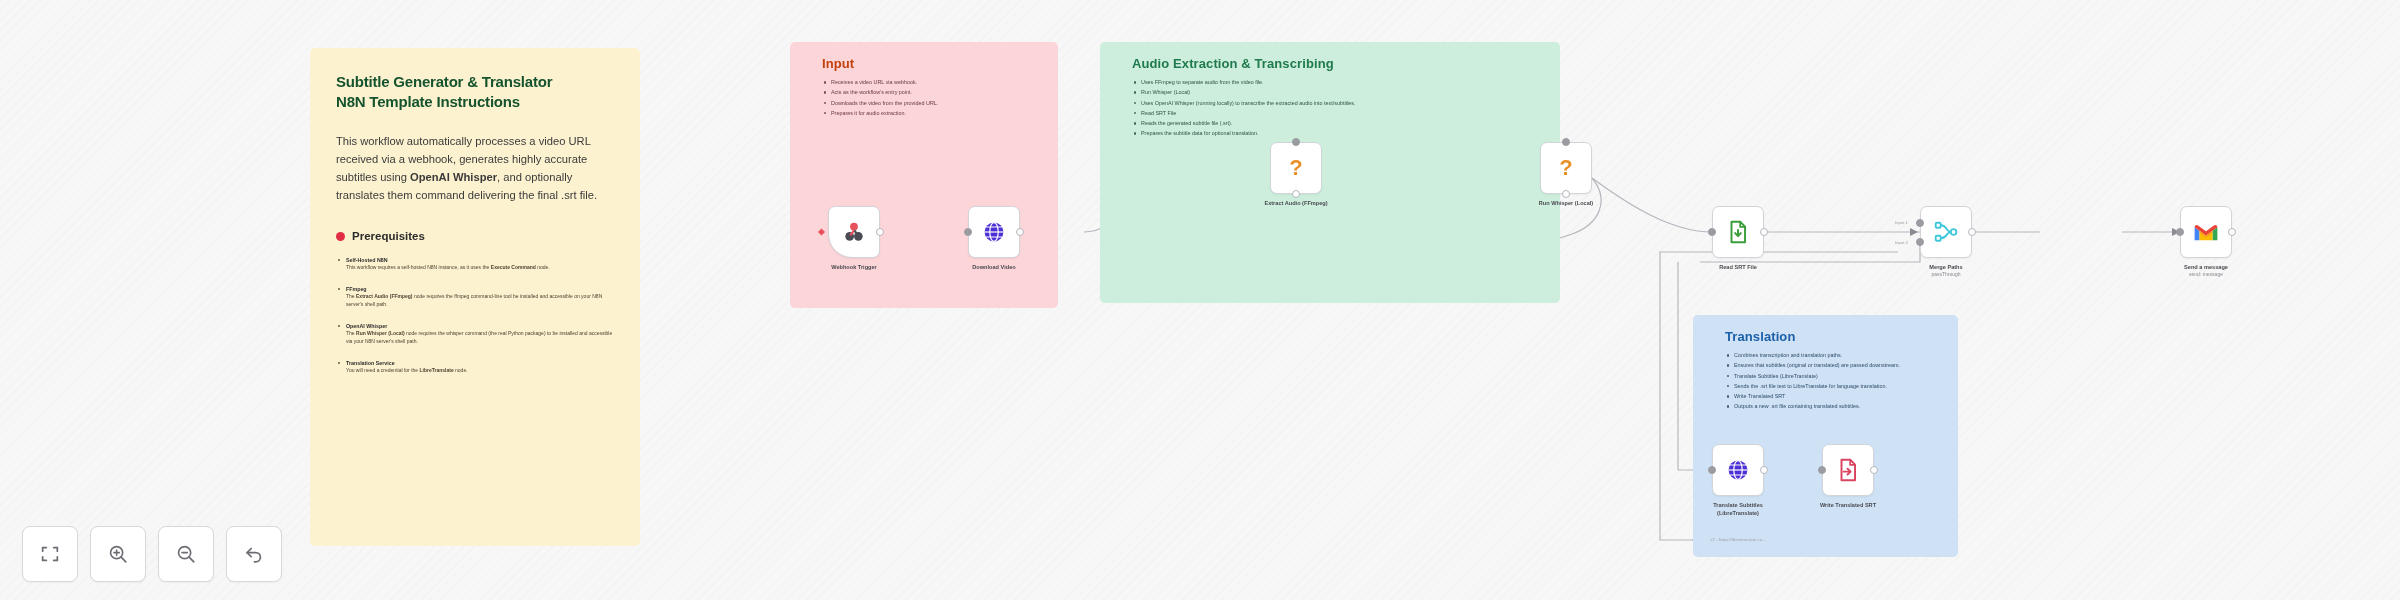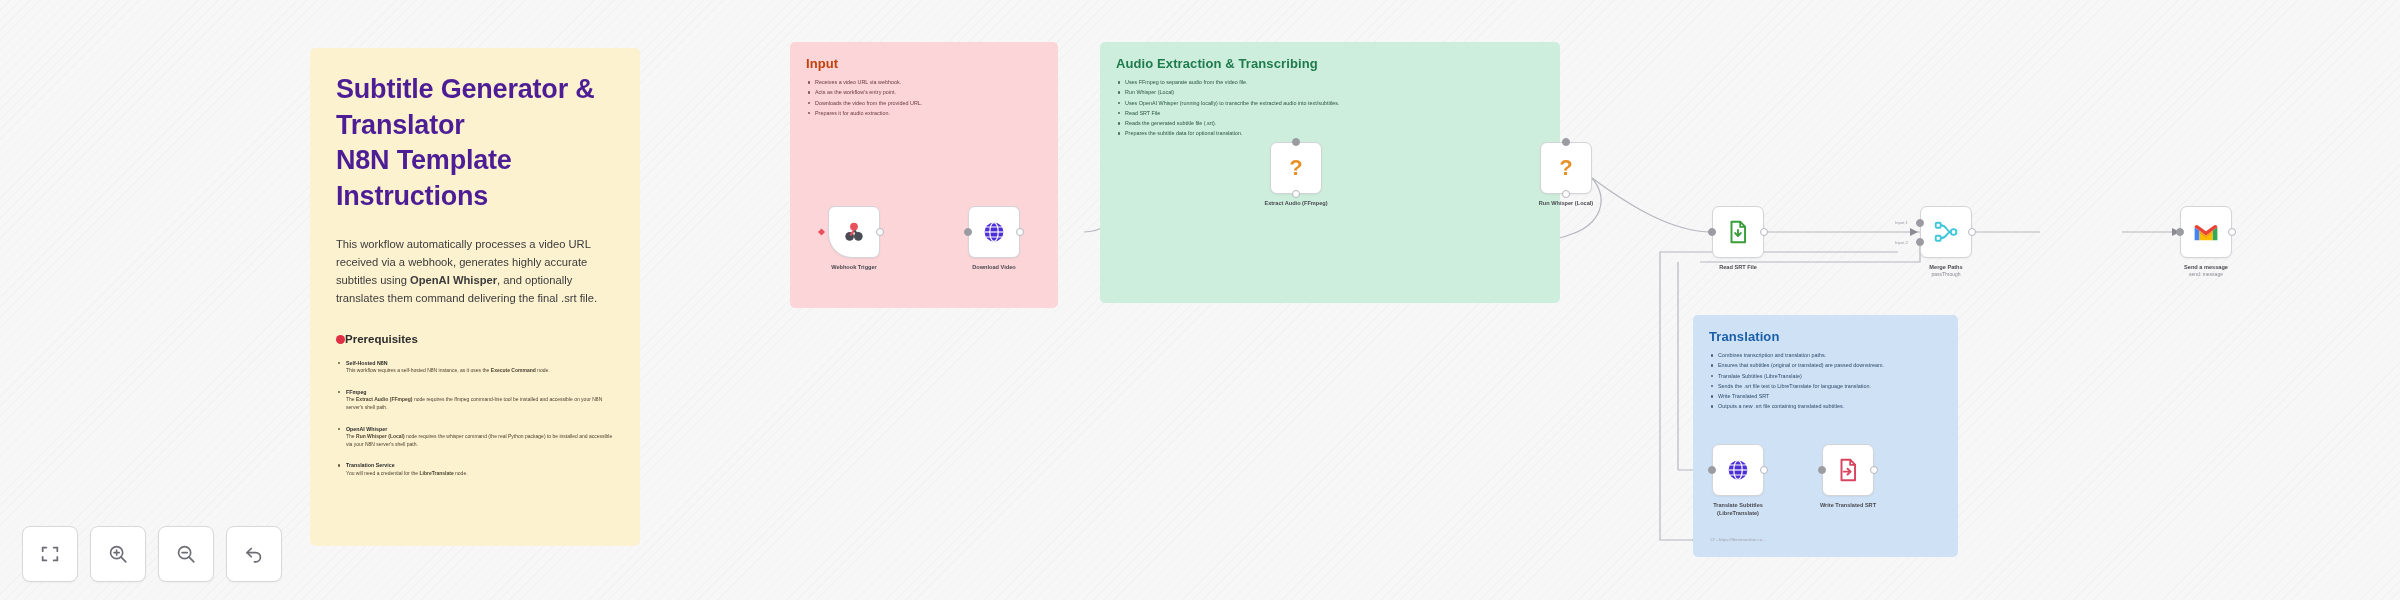--- a/index.html
+++ b/index.html
@@ -13,21 +13,21 @@
     width: 2400px; height: 600px;
     background-color: #f7f7f8;
     background-image:
       repeating-linear-gradient(135deg, rgba(0,0,0,0.018) 0 1px, transparent 1px 7px);
   }
 
   
   .sticky {
     position: absolute;
     border-radius: 5px;
-    padding: 14px 16px;
+    padding: 14px 32px;
     overflow: hidden;
   }
   .sticky h3 {
     font-size: 13px;
     font-weight: 700;
     margin-bottom: 7px;
     letter-spacing: 0.1px;
   }
   .sticky ul { list-style: none; }
   .sticky li {
@@ -42,31 +42,31 @@
     position: absolute;
     left: 2px; top: 3.2px;
     width: 2.4px; height: 2.4px;
     border-radius: 50%;
     background: currentColor;
     opacity: .85;
   }
 
   .note-yellow { background: #fdf2d0; color: #4a4330; }
   .note-yellow .big-title {
-    font-size: 27px; font-weight: 700; line-height: 1.32;
-    color: #4c1d95; margin-bottom: 20px; letter-spacing: -0.2px;
+    font-size: 15px; font-weight: 700; line-height: 1.32;
+    color: #14532d; margin-bottom: 20px; letter-spacing: -0.2px;
   }
   .note-yellow .para {
     font-size: 11.2px; line-height: 1.62; color: #3a3a3a;
     margin-bottom: 26px;
   }
   .note-yellow .para b { font-weight: 700; }
   .note-yellow .prereq-head {
     font-size: 11.5px; font-weight: 700; color: #2b2b2b;
-    display: flex; align-items: center; margin-bottom: 14px;
+    display: flex; align-items: center; gap: 7px; margin-bottom: 14px;
   }
   .dot-red {
     width: 9px; height: 9px; border-radius: 50%;
     background: #e02f44; display: inline-block; flex: none;
   }
   .prereq-list { list-style: none; }
   .prereq-list > li {
     position: relative; padding-left: 10px;
     margin-bottom: 13px; font-size: 5px; line-height: 1.55;
     color: #4a4330;

